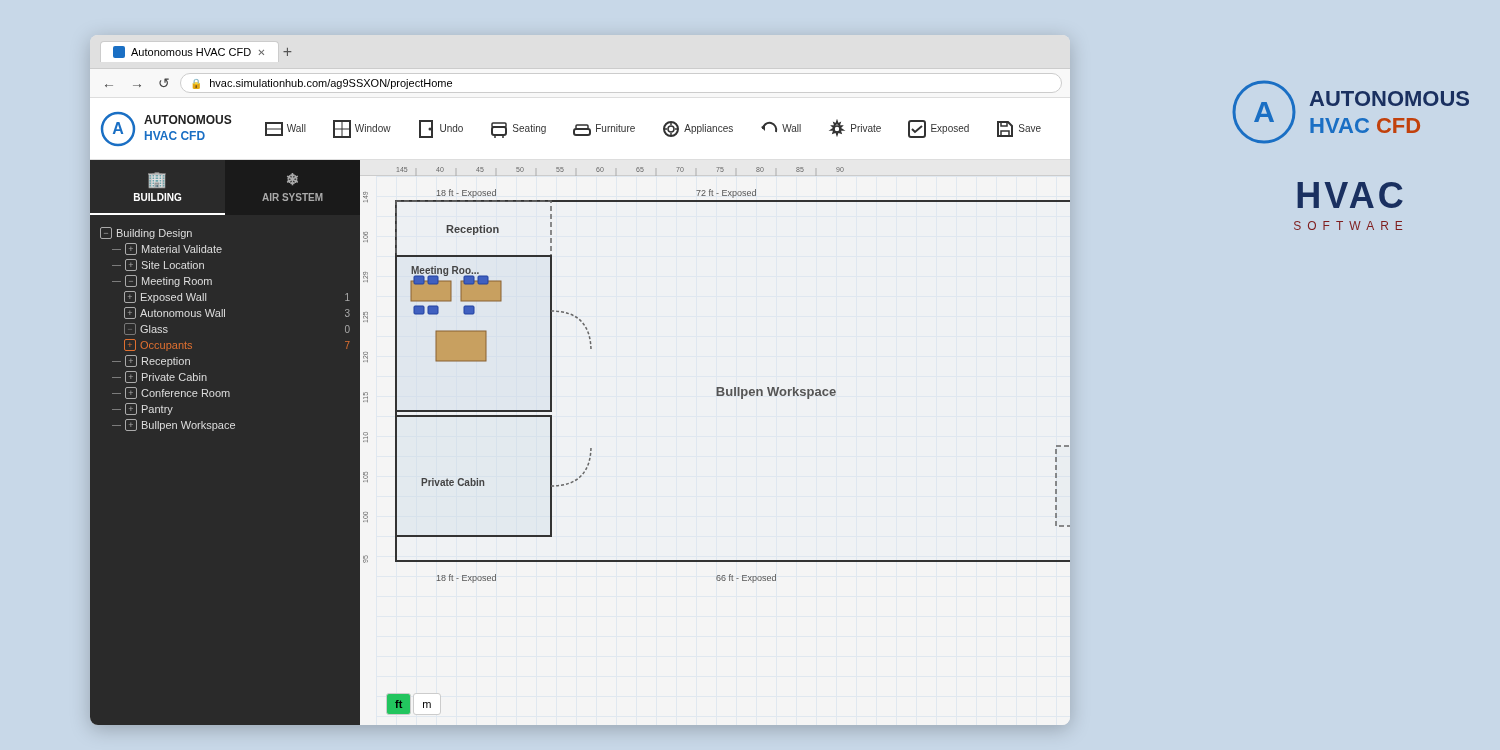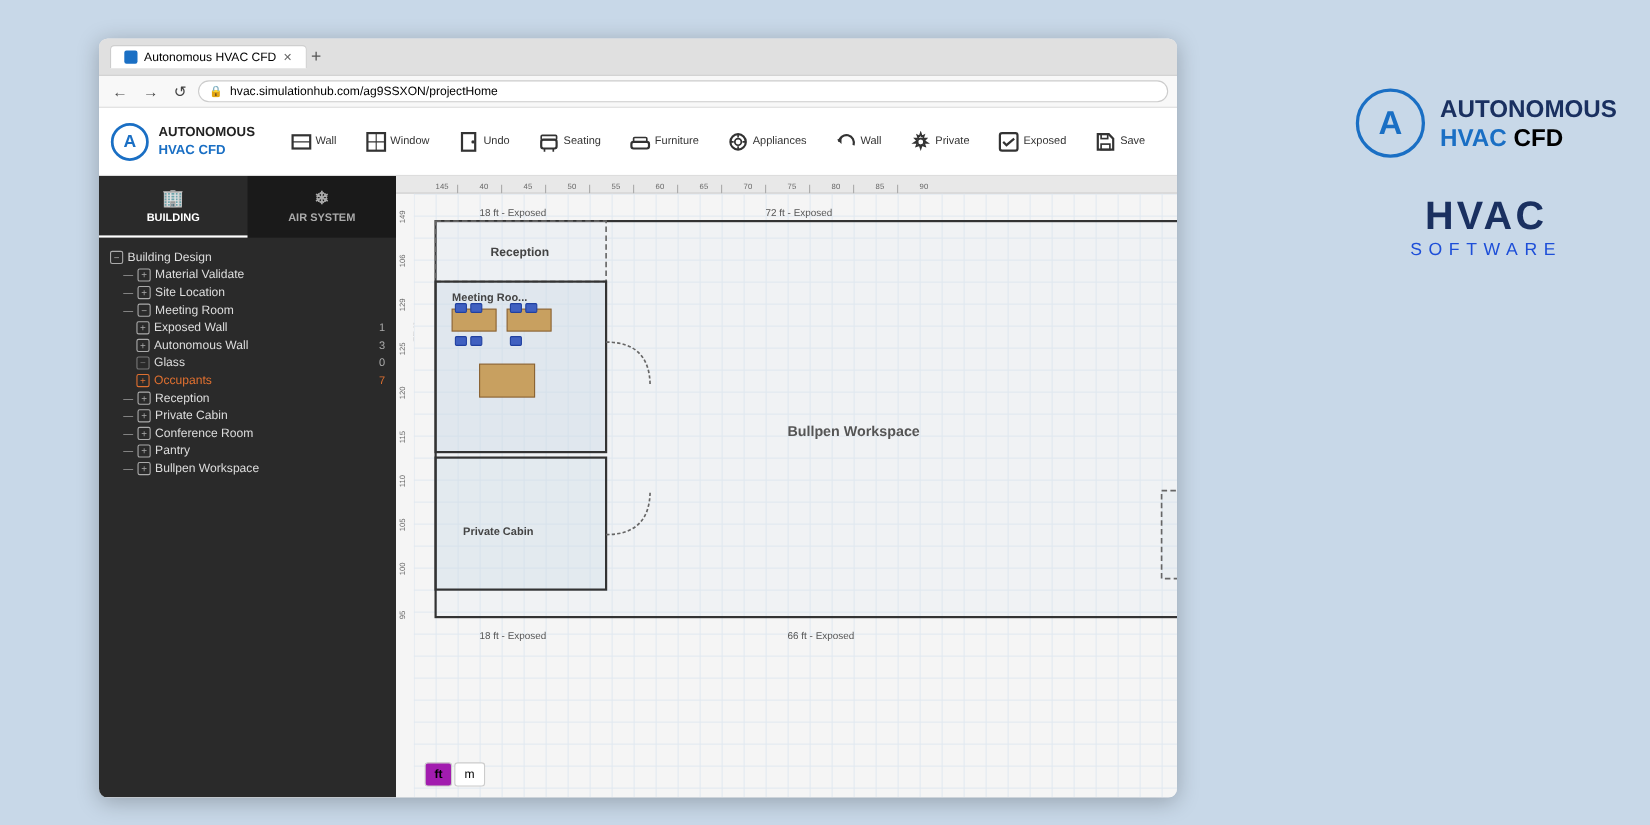--- a/index.html
+++ b/index.html
@@ -308,21 +308,21 @@
     }
     .unit-btn {
       padding: 4px 8px;
       font-size: 11px;
       cursor: pointer;
       background: #fff;
       border: 1px solid #ccc;
       border-radius: 3px;
     }
     .unit-btn.active {
-      background: #a21caf;
+      background: #22c55e;
       font-weight: bold;
     }
   </style>
 </head>
 <body>
 
 <div class="browser-window">
 
   <div class="browser-chrome">
     <div class="tab-bar">
@@ -673,23 +673,23 @@
 </div>
 
 <div style="position:absolute; right: 30px; top: 80px; display:flex; flex-direction:column; align-items:center; gap:30px;">
   <div style="display:flex; align-items:center; gap:12px;">
     <svg width="65" height="65" viewBox="0 0 65 65">
       <circle cx="32" cy="32" r="30" fill="none" stroke="#1a6fc4" stroke-width="3"></circle>
       <text x="32" y="42" text-anchor="middle" font-size="30" font-weight="bold" fill="#1a6fc4">A</text>
     </svg>
     <div style="display:flex; flex-direction:column;">
       <span style="font-size:22px; font-weight:bold; color:#1a3060; line-height:1.2;">AUTONOMOUS</span>
-      <span style="font-size:22px; font-weight:bold; color:#1a6fc4; line-height:1.2;">HVAC <span style="color:#000000;">CFD</span></span>
+      <span style="font-size:22px; font-weight:bold; color:#1a6fc4; line-height:1.2;">HVAC <span style="color:#c2410c;">CFD</span></span>
     </div>
   </div>
 
   <div style="display:flex; flex-direction:column; align-items:center; gap:2px;">
     <div style="display:flex; gap:2px; align-items:baseline;">
       <span style="font-size:36px; font-weight:900; color:#1a3060; letter-spacing:3px;">HVAC</span>
     </div>
-    <span style="font-size:16px; letter-spacing:6px; color:#1d4ed8; font-weight:500;">SOFTWARE</span>
+    <span style="font-size:12px; letter-spacing:6px; color:#7f1d1d; font-weight:500;">SOFTWARE</span>
   </div>
 </div>
 
 </body></html>

